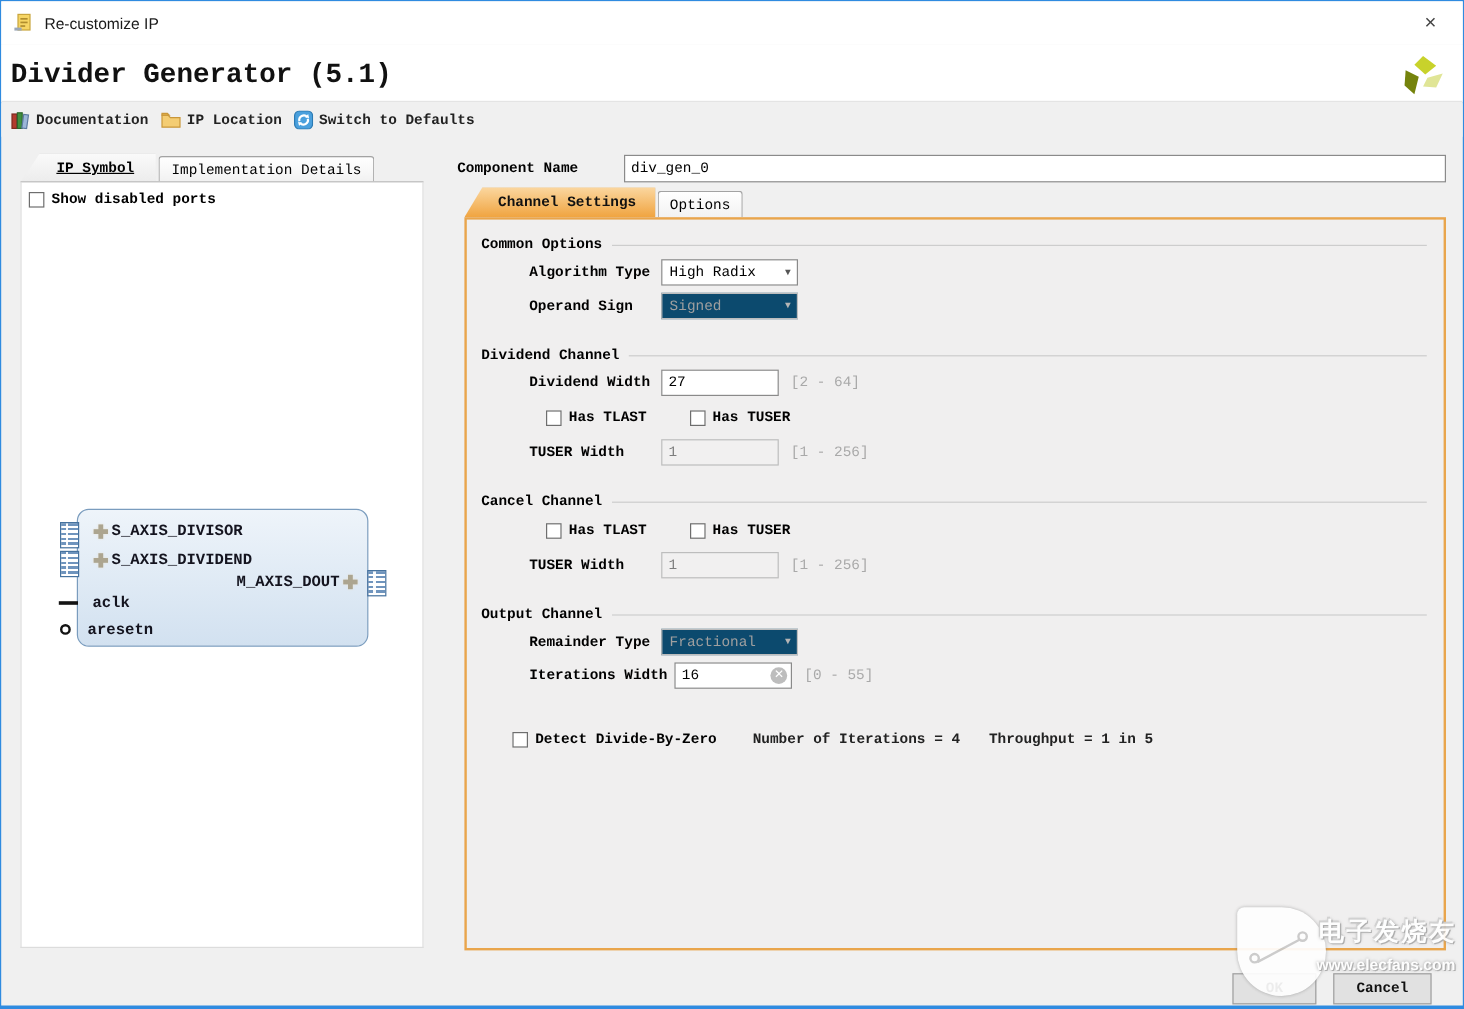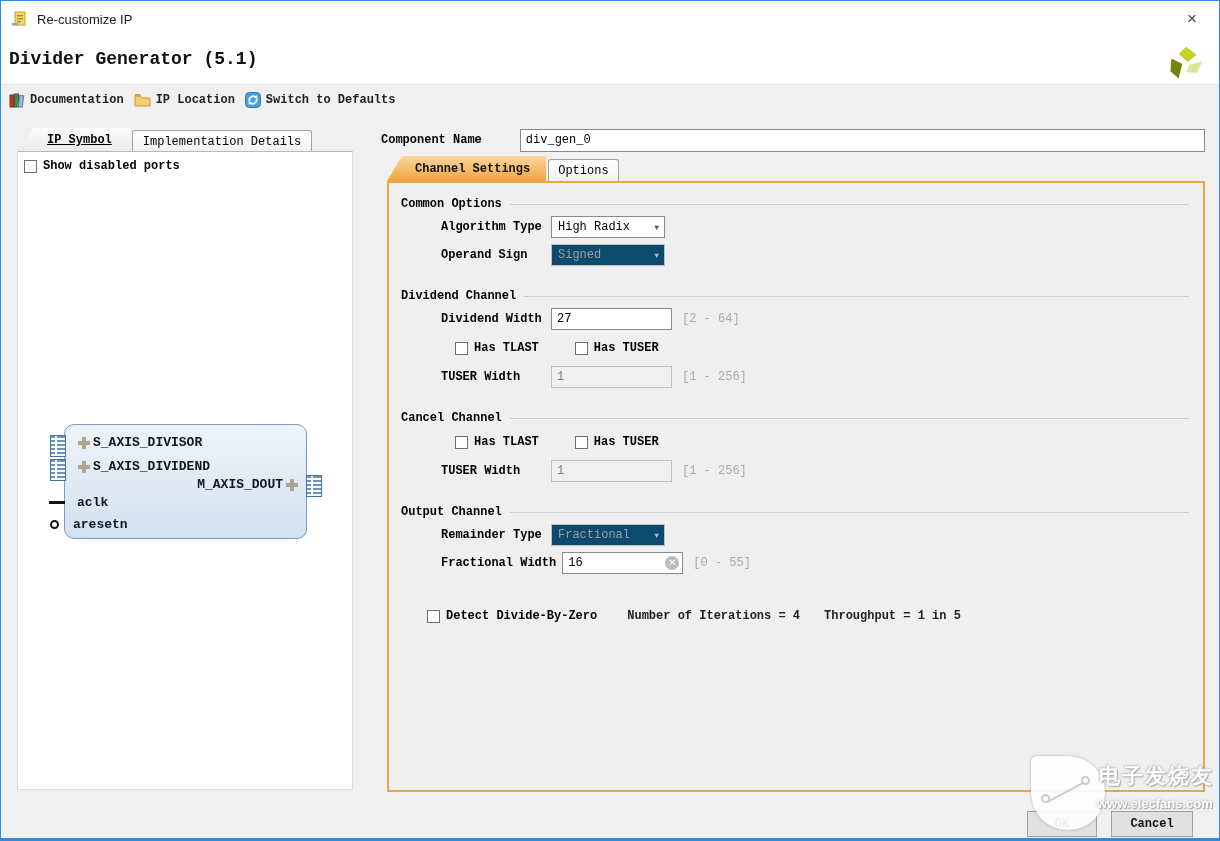--- a/index.html
+++ b/index.html
@@ -10,21 +10,21 @@
   
   .titlebar{ position:absolute; top:0; left:0; right:0; height:36px; background:#fff;
     display:flex; align-items:center; padding:0 10px; font-family:"Liberation Sans",sans-serif; }
   .titlebar .ttl{ font-size:13px; color:#1a1a1a; margin-left:8px; }
   .close-btn{ position:absolute; right:14px; top:6px; width:26px; height:24px; text-align:center;
     font-size:17px; color:#444; line-height:24px; cursor:pointer; font-family:"Liberation Sans",sans-serif;}
 
   
   .header{ position:absolute; top:36px; left:0; right:0; height:48px; background:#fff;
     border-bottom:1px solid #e4e4e4; }
-  .header .h-title{ position:absolute; left:8px; top:12px; font-size:18px; font-weight:bold; color:#111; }
+  .header .h-title{ position:absolute; left:8px; top:12px; font-size:23px; font-weight:bold; color:#111; }
   .x-logo{ position:absolute; right:14px; top:6px; }
 
   
   .toolbar{ position:absolute; top:85px; left:0; right:0; height:28px; background:#f0f0f0;
     display:flex; align-items:center; padding-left:8px; gap:10px; }
   .tool-item{ display:flex; align-items:center; gap:5px; font-size:12px; font-weight:bold; color:#222; cursor:pointer; }
 
   
   .ltabs{ position:absolute; top:127px; left:16px; display:flex; align-items:flex-end; height:24px; }
   .ltab-active{ height:24px; padding:0 18px 0 30px; background:linear-gradient(#fafafa,#ececec);
@@ -73,21 +73,21 @@
 
   .sec-title{ display:flex; align-items:center; }
   .sec-title .st{ font-size:12px; font-weight:bold; white-space:nowrap; }
   .sec-title .sec-line{ flex:1; border-top:1px solid #cdcdcd; margin-left:8px; }
   .sec-gap{ margin-top:22px; }
 
   .frow{ display:flex; align-items:center; height:24px; margin:4px 0 4px 40px; }
   .frow .lbl{ min-width:104px; font-size:12px; font-weight:bold; margin-right:6px; white-space:nowrap; }
   .rng{ font-size:12px; color:#a9a9a9; margin-left:10px; }
 
-  .tf{ height:22px; width:121px; border:1px solid #8a8a8a; background:#fff;
+  .tf{ height:22px; width:98px; border:1px solid #8a8a8a; background:#fff;
     font:12px "Liberation Mono","DejaVu Sans Mono",monospace; padding:0 5px; }
   .tf:disabled{ background:#f1f0f0; color:#7d7d7d; border-color:#bdbdbd; }
 
   .dd{ height:22px; width:114px; border:1px solid #8a8a8a; background:#fff; display:flex; align-items:center;
     justify-content:space-between; padding:0 5px 0 6px; font-size:12px; cursor:pointer; }
   .dd::after{ content:"▼"; font-size:8px; color:#555; margin-left:4px; }
   .dd.disabled{ background:#0c4a6e; color:#9f9f9f; border-color:#bdbdbd; cursor:default; }
   .dd.disabled::after{ color:#b5b5b5; }
 
   .cbrow{ display:flex; align-items:center; gap:36px; margin:10px 0 10px 54px; }
@@ -302,21 +302,21 @@
       <span class="st">Output Channel</span>
       <span class="sec-line"></span>
     </div>
     <div class="frow">
       <span class="lbl">Remainder Type</span>
       <div class="dd disabled">
         <span>Fractional</span>
       </div>
     </div>
     <div class="frow">
-      <span class="lbl">Fractional Width</span>
+      <span class="lbl">Iterations Width</span>
       <span class="tfwrap">
         <input class="tf" type="text" value="16" style="">
         <span class="clear-x">✕</span>
       </span>
       <span class="rng">[0 - 55]</span>
     </div>
 
     <div class="detect-row">
       <span class="cb"></span>
       <span class="dlab">Detect Divide-By-Zero</span>

